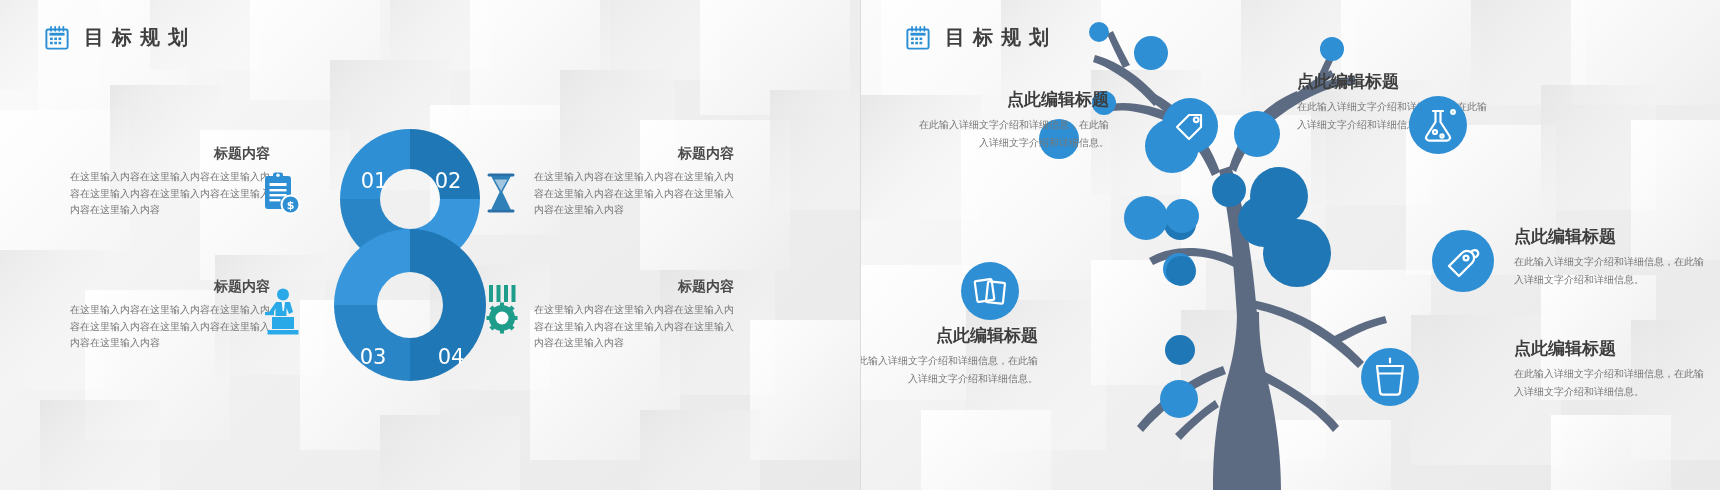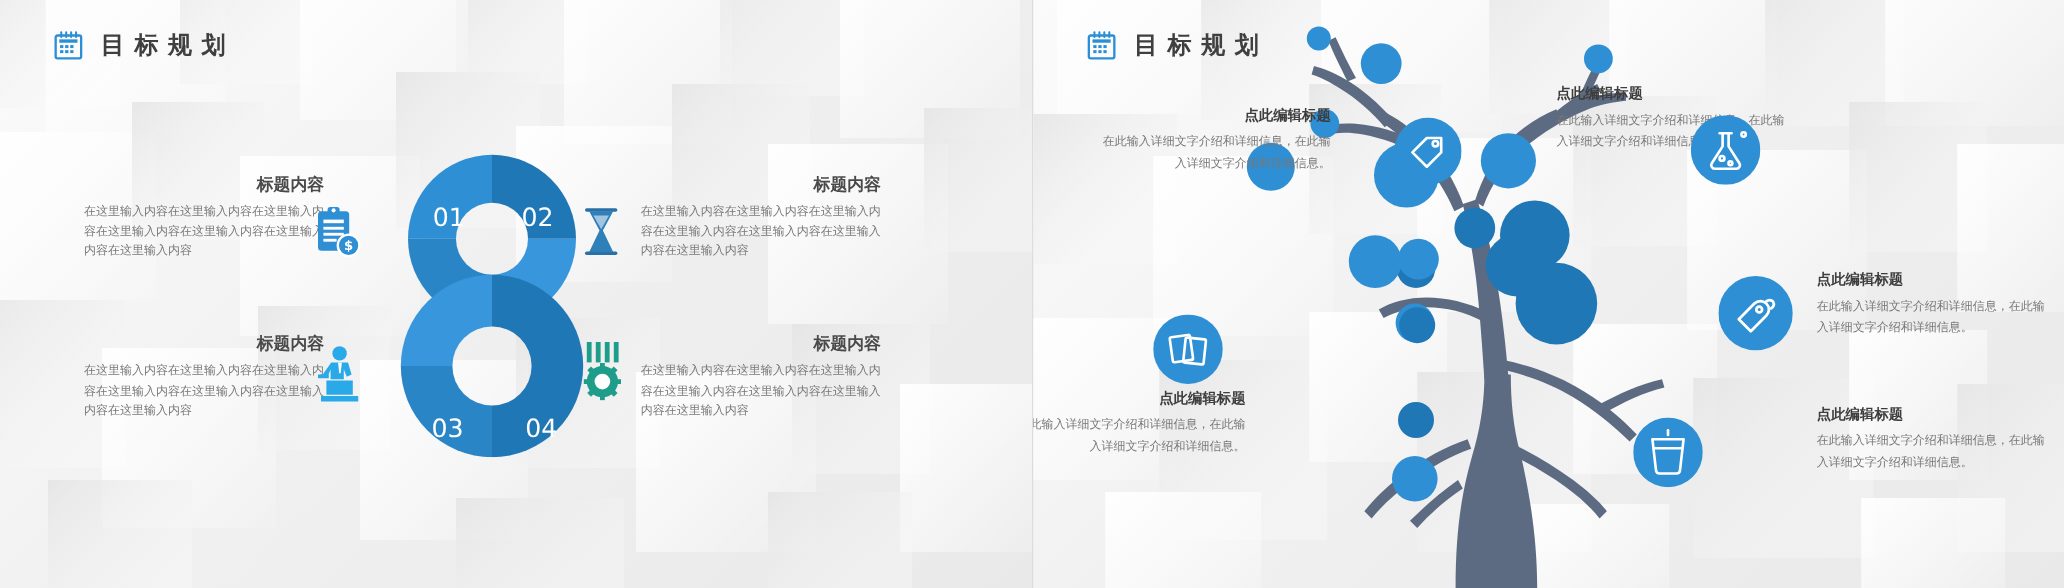--- a/index.html
+++ b/index.html
@@ -48,21 +48,21 @@
   
   .eight { position:absolute; left:311px; top:126px; width:198px; height:255px; z-index:4; }
 
   
   .lic { position:absolute; z-index:6; }
 
   
   .tree-wrap { position:absolute; left:0; top:0; width:860px; height:490px; z-index:3; }
   .r-block { position:absolute; width:192px; z-index:6; }
   .r-block h3 {
-    font-size:12px; font-weight:bold; color:#3d3d3d; margin-bottom:5px;
+    font-size:17px; font-weight:bold; color:#3d3d3d; margin-bottom:5px;
     font-family:"DejaVu Sans","Liberation Sans",sans-serif;
   }
   .r-block p {
     font-size:10px; line-height:1.75; color:#777;
     font-family:"DejaVu Sans","Liberation Sans",sans-serif;
   }
   .ta-r { text-align:right; }
   .ta-l { text-align:left; }
 </style>
 </head>

